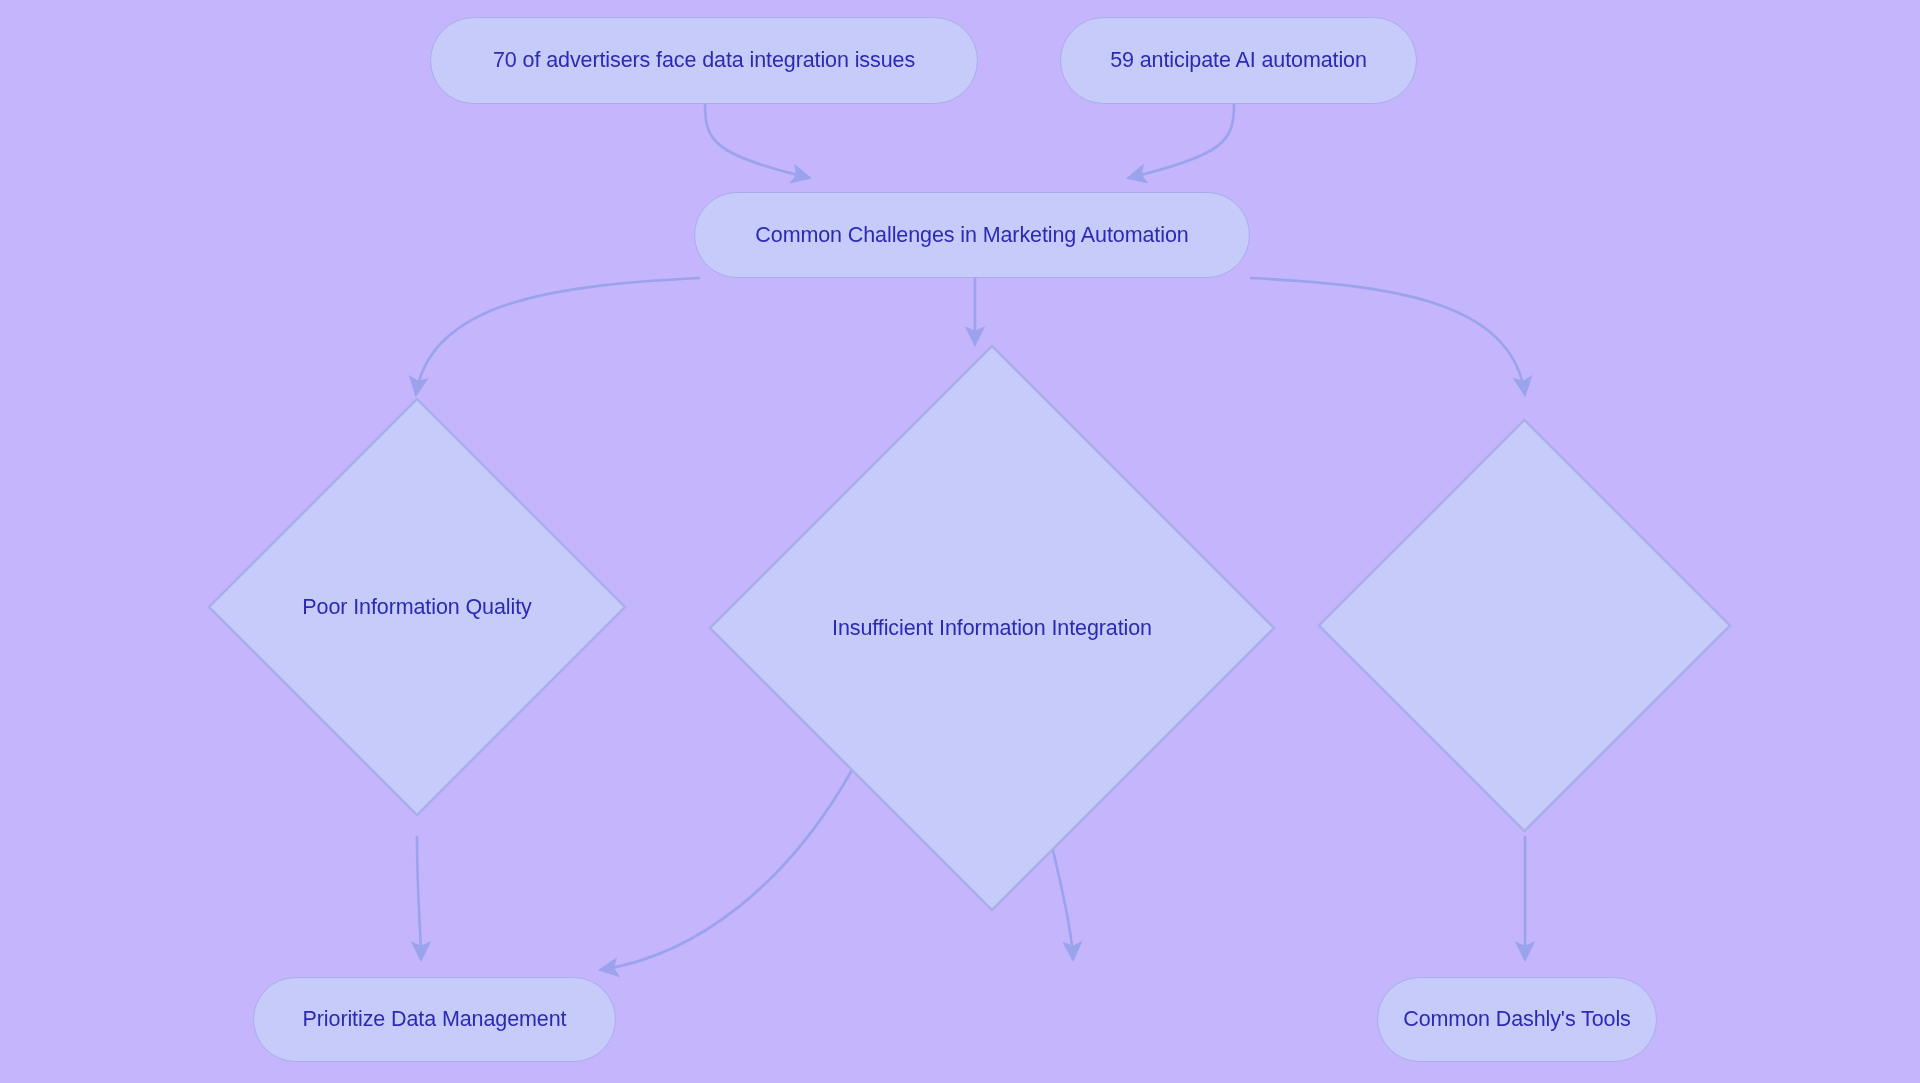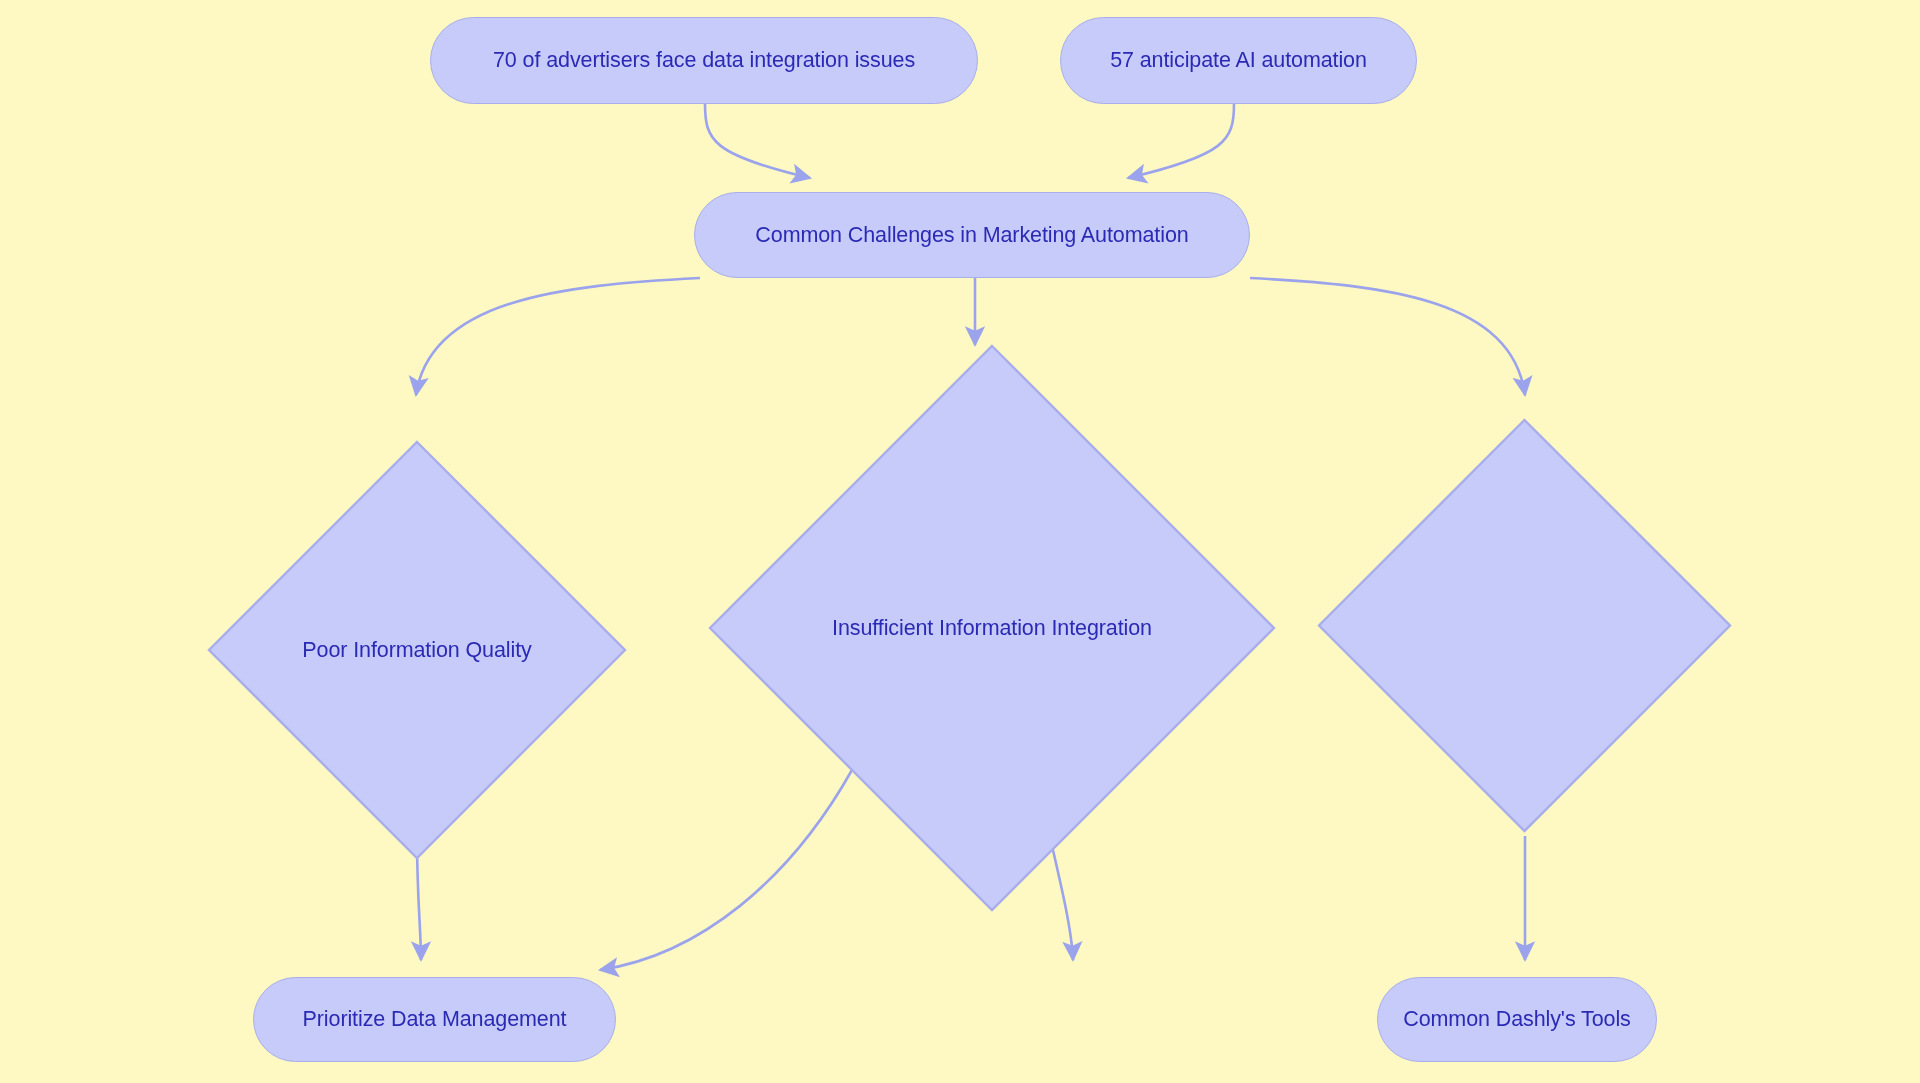--- a/index.html
+++ b/index.html
@@ -10,21 +10,21 @@
   body {
     width: 1920px;
     height: 1083px;
     overflow: hidden;
     font-family: "Liberation Sans", sans-serif;
   }
   #flowchart-canvas {
     position: relative;
     width: 1920px;
     height: 1083px;
-    background: #fef9c3;
+    background: #c4b5fd;
   }
   #edge-layer {
     position: absolute;
     left: 0;
     top: 0;
     width: 1920px;
     height: 1083px;
   }
   .node {
     position: absolute;
@@ -97,28 +97,28 @@
     <path d="M 1046,820 C 1060,880 1072,930 1073,960" fill="none" stroke="#9aa3ec" stroke-width="2.6" marker-end="url(#arrowhead)"></path>
 
     <path d="M 1525,836 L 1525,960" fill="none" stroke="#9aa3ec" stroke-width="2.6" marker-end="url(#arrowhead)"></path>
   </svg>
 
   <div class="node node-stadium" style="left:430px; top:17px; width:548px; height:87px;">
     <span class="node-label">70 of advertisers face data integration issues</span>
   </div>
 
   <div class="node node-stadium" style="left:1060px; top:17px; width:357px; height:87px;">
-    <span class="node-label">57 anticipate AI automation</span>
+    <span class="node-label">59 anticipate AI automation</span>
   </div>
 
   <div class="node node-stadium" style="left:694px; top:192px; width:556px; height:86px;text-align:center;">
     <span class="node-label">Common Challenges in Marketing Automation</span>
   </div>
 
-  <div class="node node-diamond" style="left:207px; top:440px; width:420px; height:420px;text-align:center;">
+  <div class="node node-diamond" style="left:207px; top:397px; width:420px; height:420px;text-align:center;">
     <svg class="diamond-shape" viewBox="0 0 420 420" preserveAspectRatio="none">
       <polygon points="210,2 418,210 210,418 2,210" fill="#c6cbfa" stroke="#a9aeea" stroke-width="2.4"></polygon>
     </svg>
     <div class="diamond-label-wrap">
       <span class="node-label">Poor Information Quality</span>
     </div>
   </div>
 
   <div class="node node-diamond" style="left:708px; top:344px; width:568px; height:568px;">
     <svg class="diamond-shape" viewBox="0 0 568 568" preserveAspectRatio="none">

